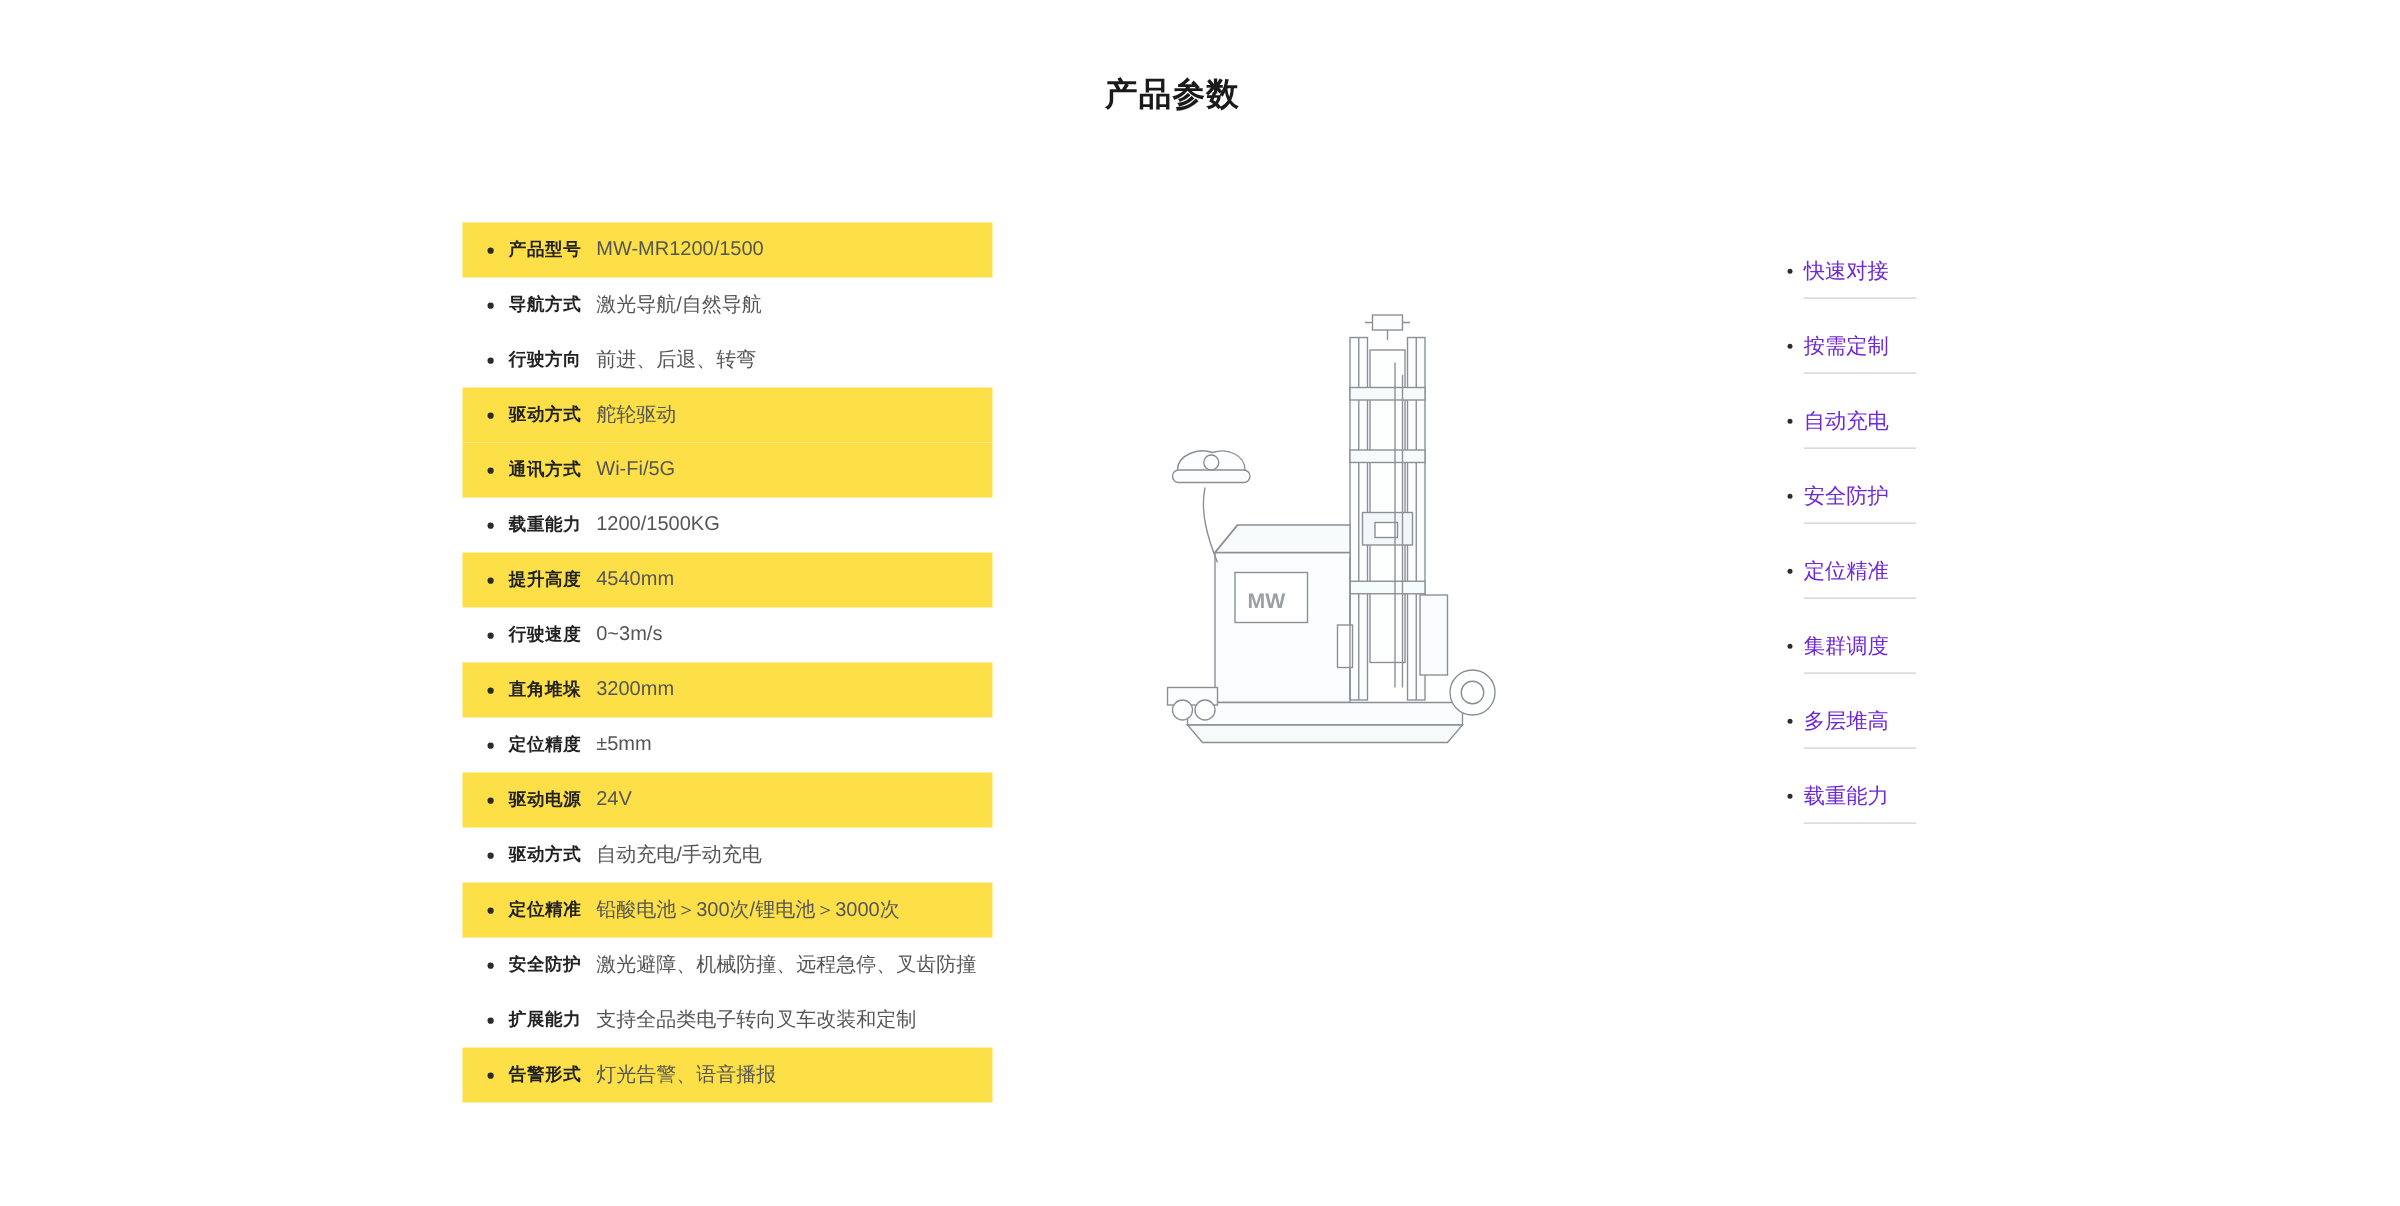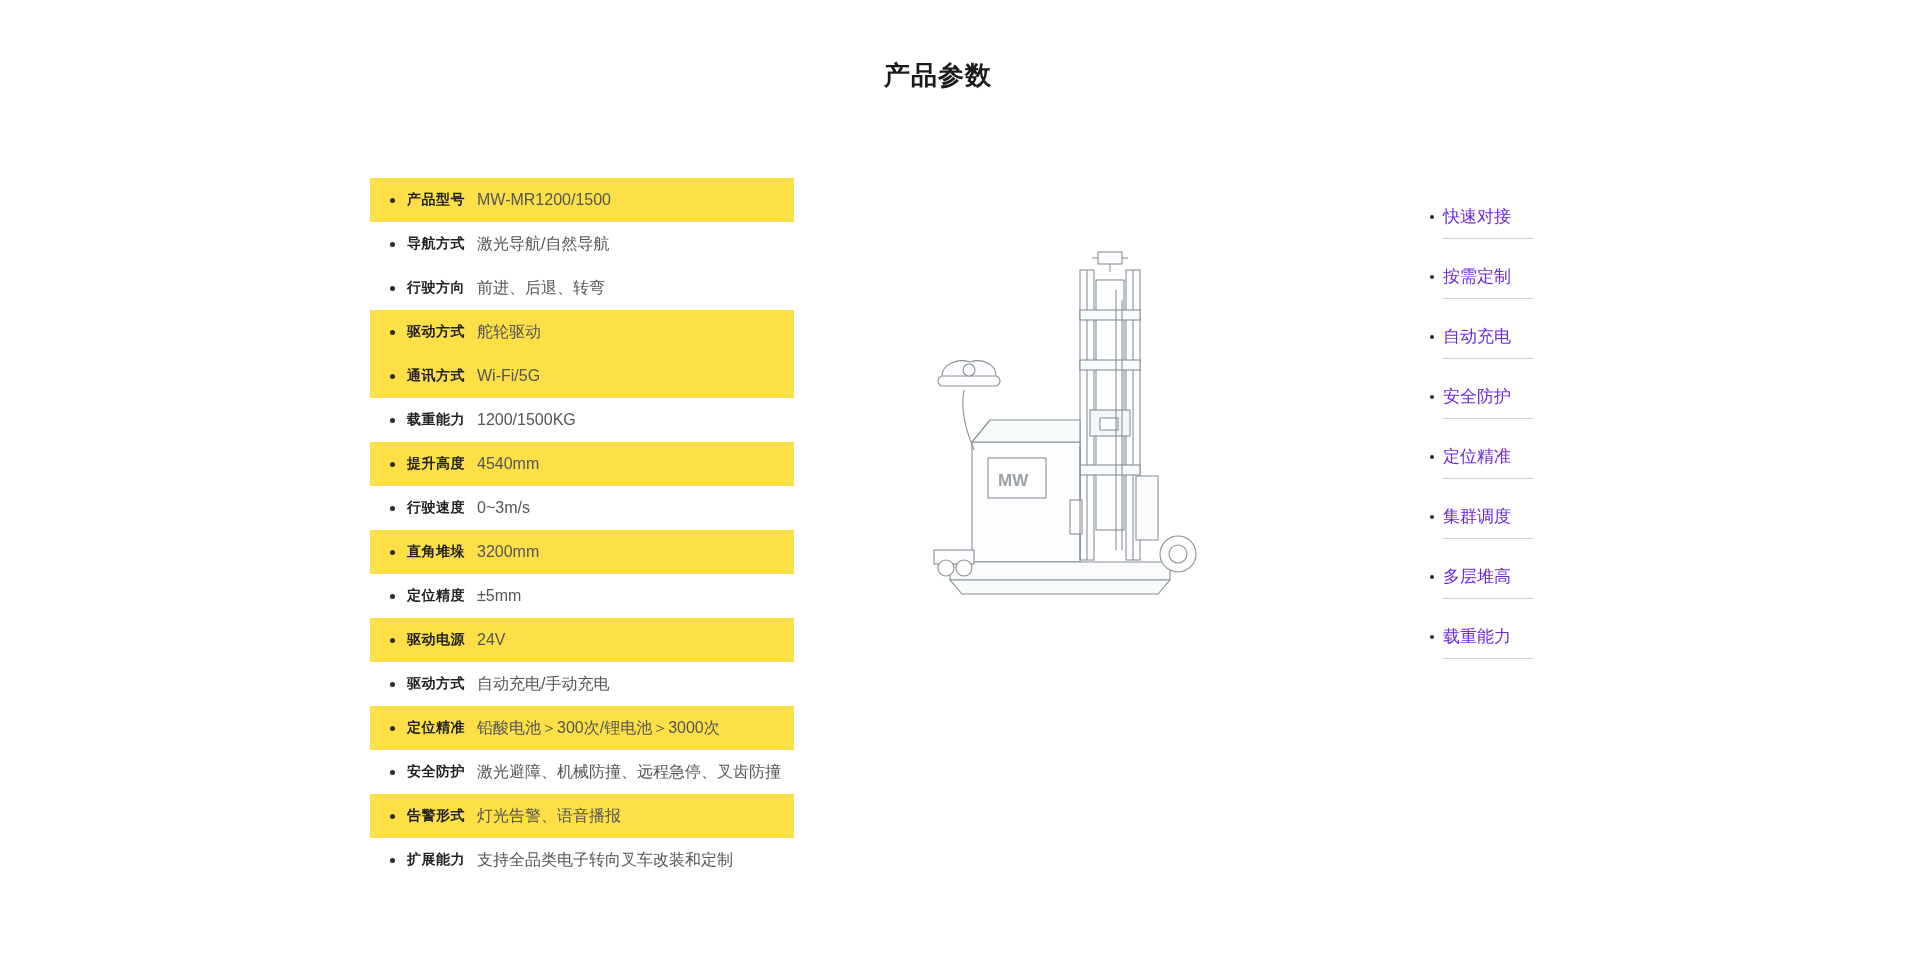--- a/index.html
+++ b/index.html
@@ -190,29 +190,29 @@
     <div class="spec-row alt">
       <span class="spec-bullet"></span>
       <span class="spec-label">定位精准</span>
       <span class="spec-value">铅酸电池＞300次/锂电池＞3000次</span>
     </div>
     <div class="spec-row">
       <span class="spec-bullet"></span>
       <span class="spec-label">安全防护</span>
       <span class="spec-value">激光避障、机械防撞、远程急停、叉齿防撞</span>
     </div>
+    <div class="spec-row">
+      <span class="spec-bullet"></span>
+      <span class="spec-label">扩展能力</span>
+      <span class="spec-value">支持全品类电子转向叉车改装和定制</span>
+    </div>
     <div class="spec-row alt">
       <span class="spec-bullet"></span>
       <span class="spec-label">告警形式</span>
       <span class="spec-value">灯光告警、语音播报</span>
-    </div>
-    <div class="spec-row">
-      <span class="spec-bullet"></span>
-      <span class="spec-label">扩展能力</span>
-      <span class="spec-value">支持全品类电子转向叉车改装和定制</span>
     </div>
   </div>
 
   <div class="illustration">
     <svg width="340" height="360" viewBox="0 0 340 360" fill="none" stroke="#8a8f96" stroke-width="1.1">
 
       <rect x="150" y="20" width="14" height="290" fill="#fbfdfe"></rect>
       <rect x="196" y="20" width="14" height="290" fill="#fbfdfe"></rect>
       <rect x="166" y="30" width="28" height="250" fill="#fdfefe"></rect>
       <line x1="157" y1="20" x2="157" y2="310"></line>

